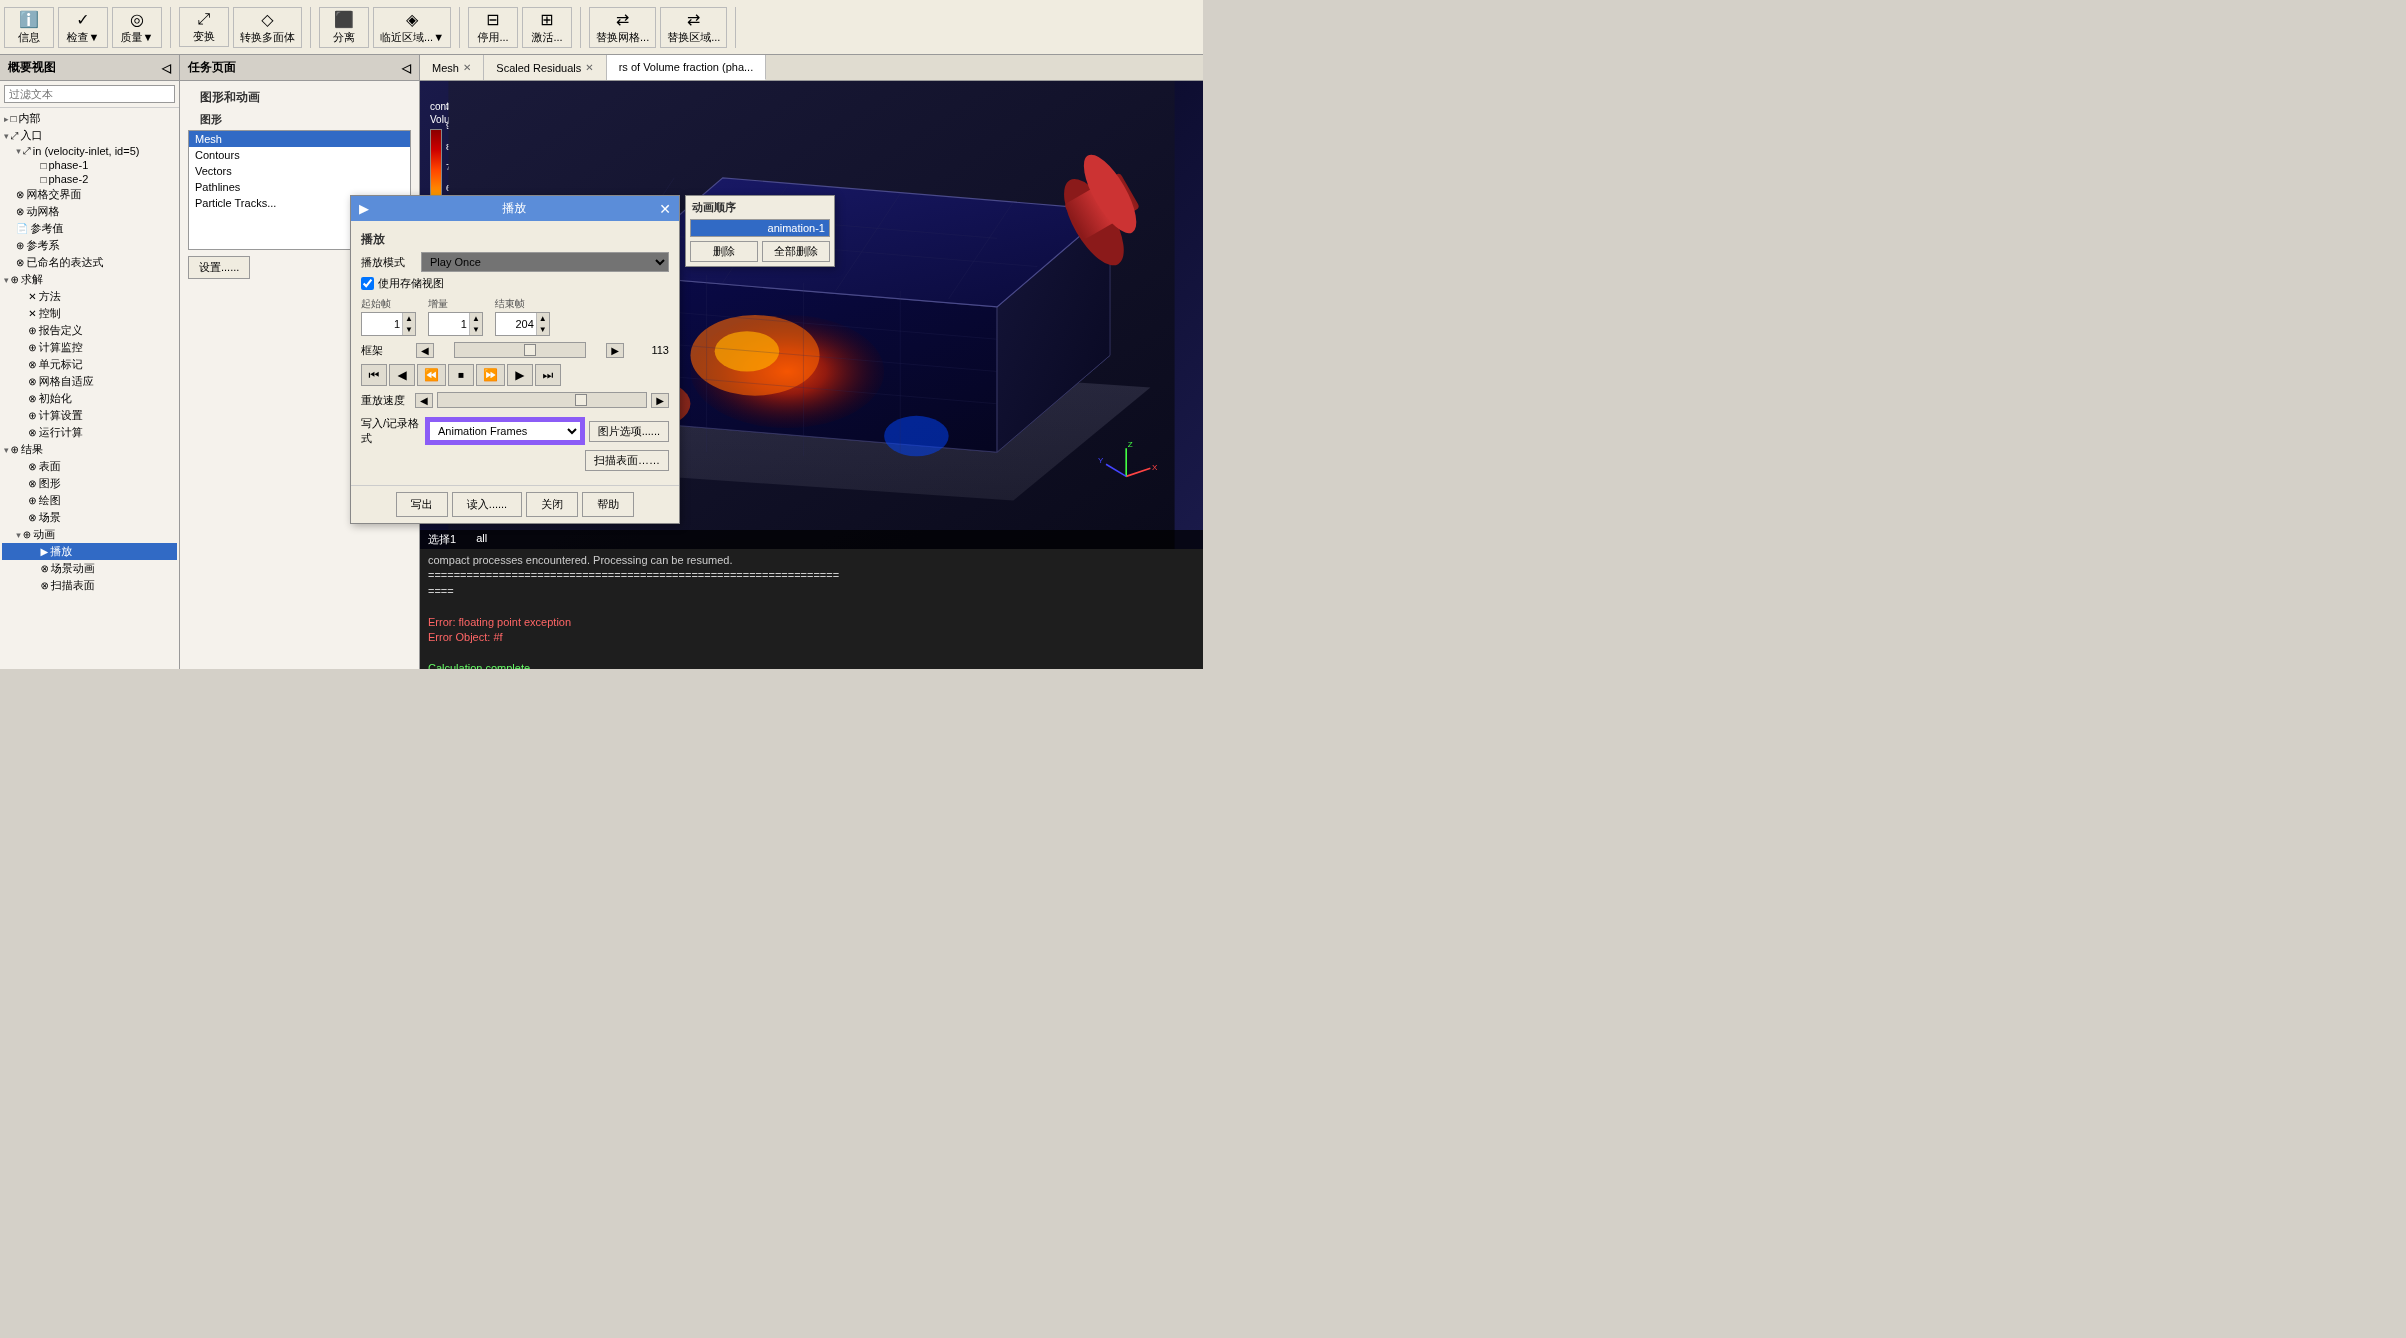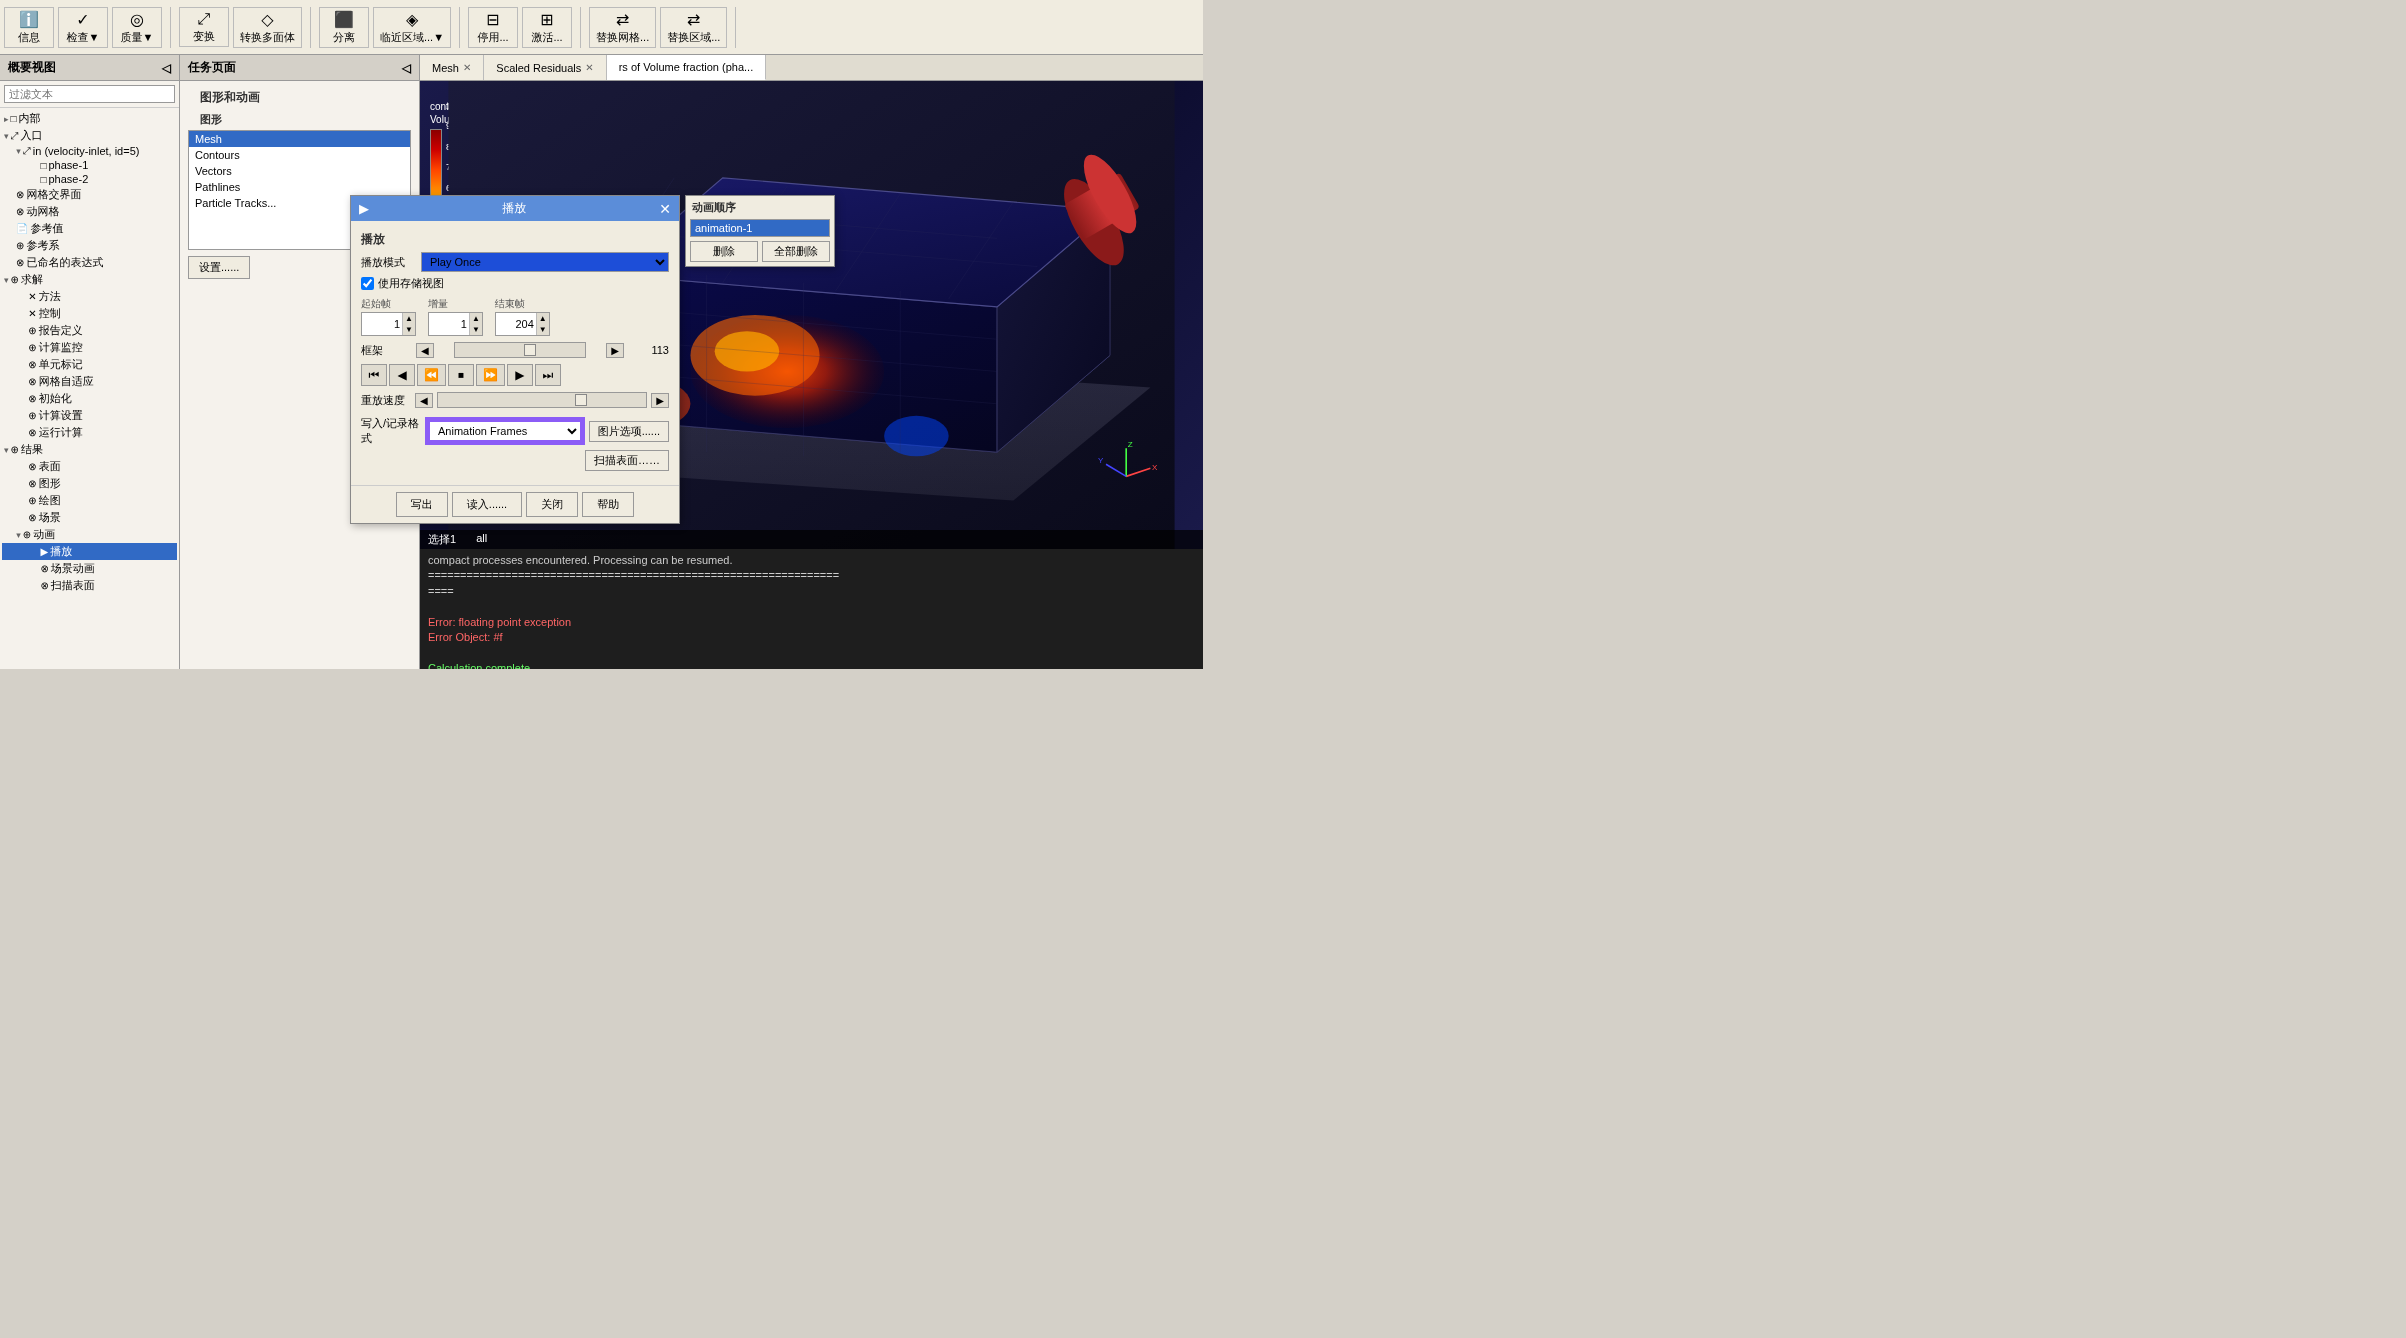--- a/index.html
+++ b/index.html
@@ -40,21 +40,21 @@
     
     
     .play-dialog { position: absolute; left: 170px; top: 140px; width: 330px; background: #f0ece0; border: 1px solid #888; box-shadow: 2px 2px 8px rgba(0,0,0,0.3); z-index: 20; }
     .dialog-titlebar { background: #5b8dd9; color: white; padding: 4px 8px; display: flex; justify-content: space-between; align-items: center; font-size: 12px; }
     .dialog-close { cursor: pointer; font-size: 14px; color: white; background: none; border: none; }
     .dialog-content { padding: 10px; }
     .dialog-section { margin-bottom: 8px; }
     .dialog-section-title { font-weight: bold; font-size: 12px; margin-bottom: 4px; color: #333; }
     .form-row { display: flex; align-items: center; margin-bottom: 4px; }
     .form-label { font-size: 11px; width: 60px; flex-shrink: 0; }
-    .form-select { flex: 1; border: 1px solid #999; background: #1d4ed8; padding: 2px 4px; font-size: 11px; }
+    .form-select { flex: 1; border: 1px solid #999; background: #737373; padding: 2px 4px; font-size: 11px; }
     .checkbox-row { display: flex; align-items: center; gap: 4px; margin-bottom: 6px; font-size: 11px; }
     .frame-row { display: flex; align-items: center; gap: 4px; margin-bottom: 6px; }
     .frame-group { display: flex; flex-direction: column; }
     .frame-label { font-size: 10px; color: #555; margin-bottom: 1px; }
     .frame-spinbox { display: flex; align-items: center; border: 1px solid #999; background: white; }
     .frame-spinbox input { width: 40px; border: none; padding: 2px 2px; font-size: 11px; text-align: right; }
     .frame-spinbox-btns { display: flex; flex-direction: column; }
     .frame-spinbox-btns button { border: none; background: #e0dcd0; cursor: pointer; font-size: 8px; padding: 0 2px; line-height: 1.4; border-left: 1px solid #bbb; }
     .slider-row { display: flex; align-items: center; gap: 20px; margin-bottom: 6px; }
     .slider-label { font-size: 11px; width: 35px; }
@@ -70,21 +70,21 @@
     .write-label { font-size: 11px; width: 60px; }
     .write-select { flex: 1; border: 5px solid #8b5cf6; background: white; padding: 2px 4px; font-size: 11px; }
     .write-btn { border: 1px solid #999; background: #f0ece0; padding: 2px 8px; font-size: 11px; cursor: pointer; }
     .dialog-footer { display: flex; gap: 4px; padding: 6px 10px; justify-content: center; border-top: 1px solid #ccc; background: #f0ece0; }
     .footer-btn { border: 1px solid #999; background: #f0ece0; padding: 4px 14px; font-size: 11px; cursor: pointer; min-width: 45px; }
     
     
     .anim-seq { position: absolute; right: 10px; top: 140px; width: 120px; background: #f0ece0; border: 1px solid #888; box-shadow: 2px 2px 8px rgba(0,0,0,0.3); z-index: 20; }
     .anim-seq-title { font-size: 11px; font-weight: bold; padding: 4px 6px; color: #333; }
     .anim-seq-list { border: 1px solid #999; margin: 0 4px; background: white; }
-    .anim-seq-item { padding: 2px 4px; font-size: 11px; }
+    .anim-seq-item { padding: 2px 4px; font-size: 11px; text-align: right; }
     .anim-seq-item.selected { background: #316ac5; color: white; }
     .anim-seq-btns { display: flex; gap: 4px; padding: 4px; }
     .anim-seq-btn { flex: 1; border: 1px solid #999; background: #f0ece0; padding: 2px 4px; font-size: 11px; cursor: pointer; }
     
     
     .viz-area { position: absolute; left: 240px; top: 0; right: 0; bottom: 0; background: #2a2a2a; display: flex; flex-direction: column; }
     .viz-tabs { display: flex; background: #e0dcd0; border-bottom: 1px solid #999; height: 26px; }
     .viz-tab { padding: 4px 12px; font-size: 11px; cursor: pointer; border-right: 1px solid #bbb; display: flex; align-items: center; gap: 4px; background: #f0ece0; white-space: nowrap; }
     .viz-tab.active { background: white; border-bottom: 1px solid white; }
     .viz-tab .tab-close { font-size: 10px; color: #666; cursor: pointer; }

